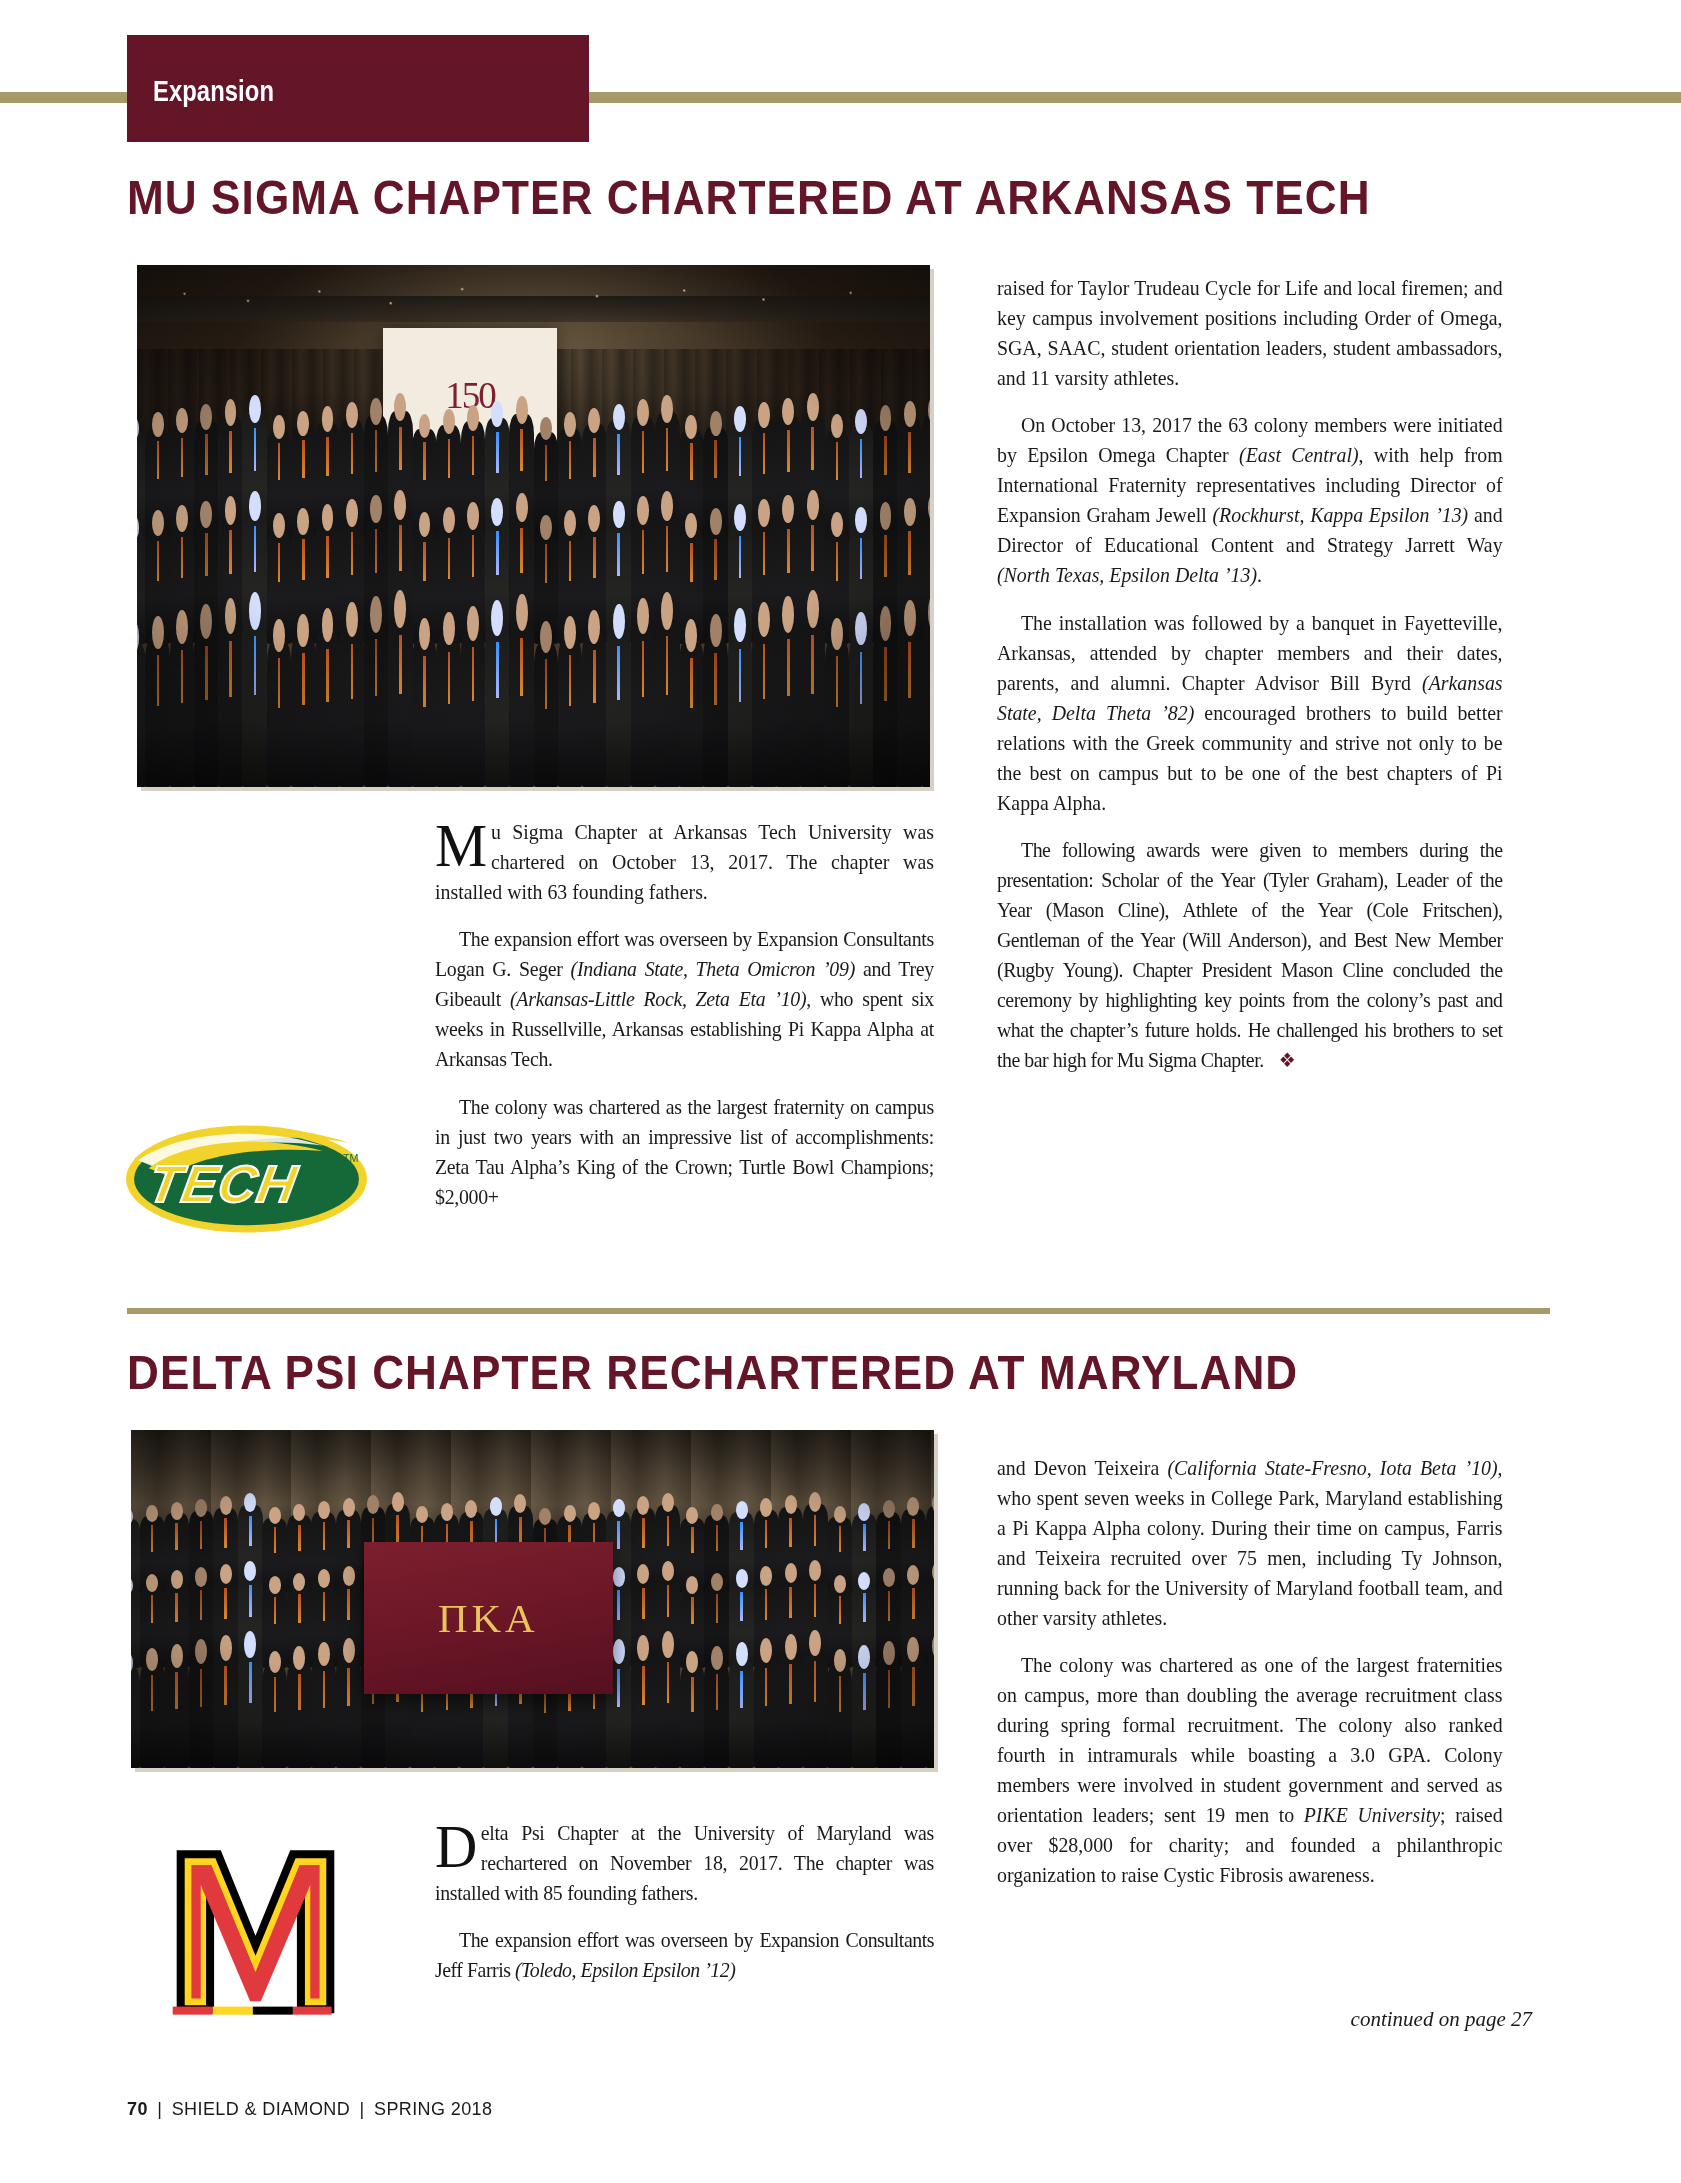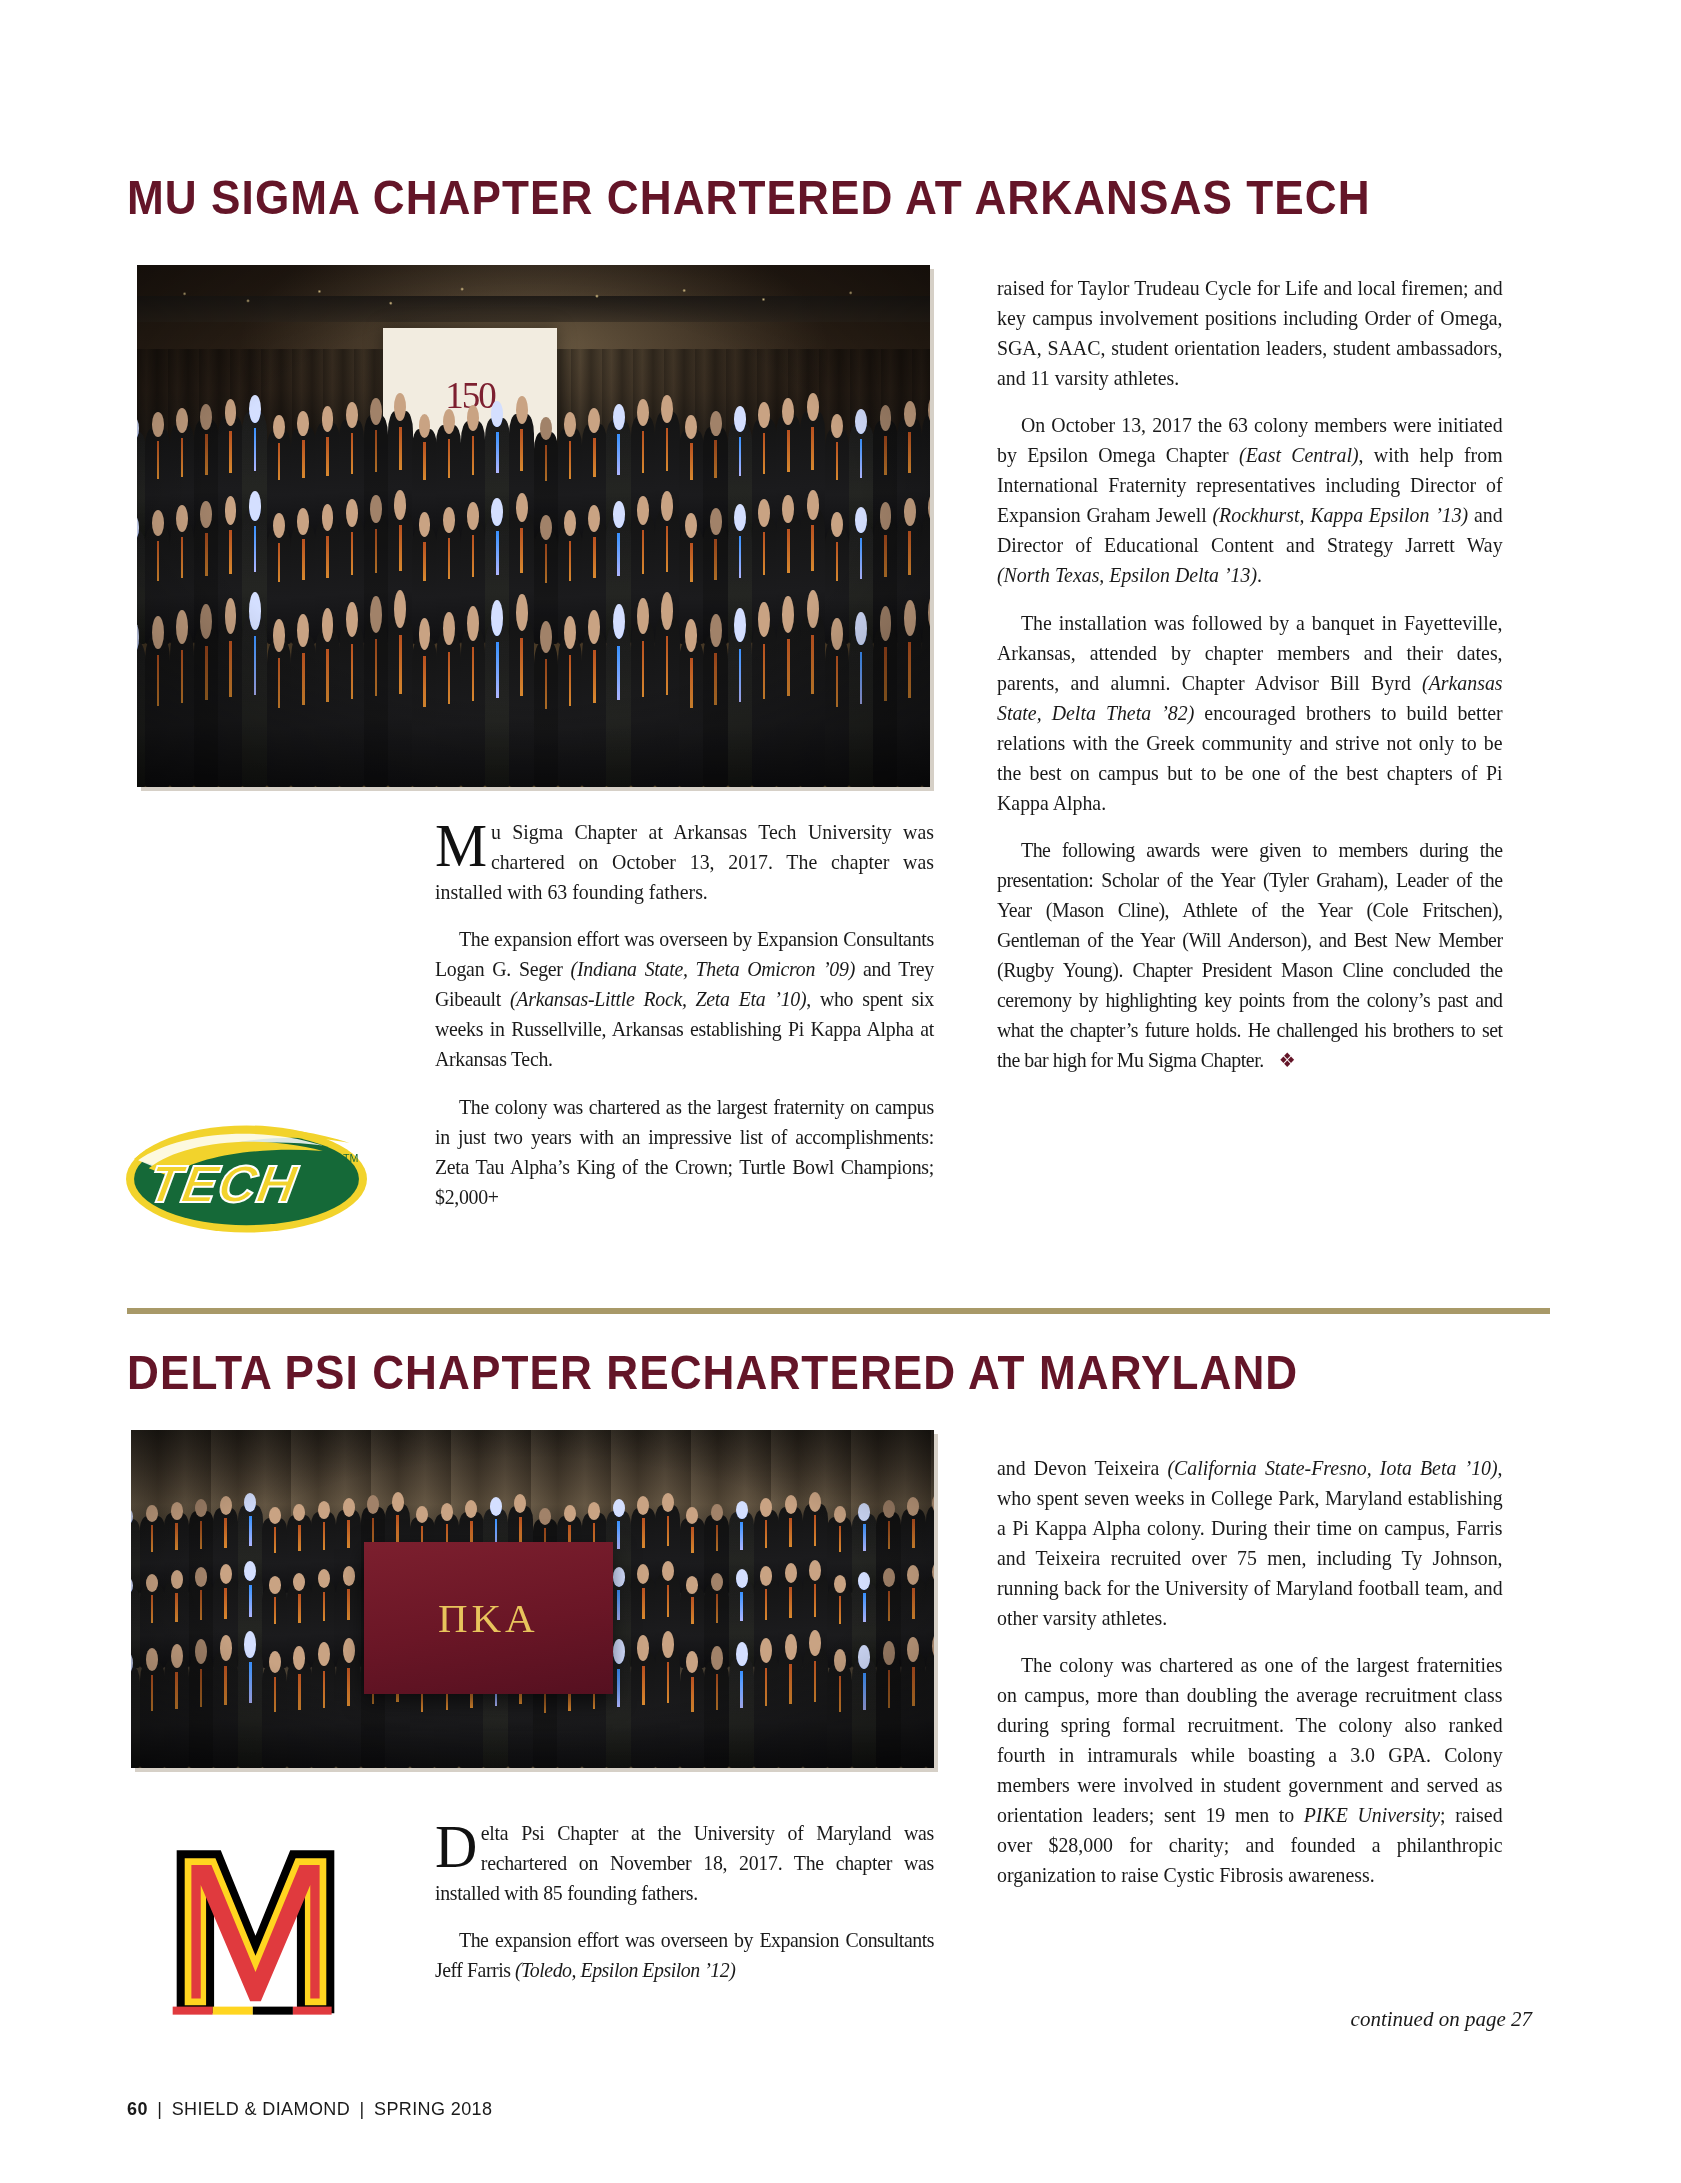--- a/index.html
+++ b/index.html
@@ -276,20 +276,25 @@
     gap: 9.4px;
   }
   .footer .pg { font-weight: bold; }
   .footer .sep { color: #1a1a1a; }
 </style>
 </head>
 <body>
 
 <div class="page">
 
+  <div class="banner-row">
+    <div class="banner-rule"></div>
+    <div class="banner-box"></div>
+    <div class="banner-label">Expansion</div>
+  </div>
 
   <div class="headline headline-1">MU SIGMA CHAPTER CHARTERED AT ARKANSAS TECH</div>
 
   <div class="photo photo-1">
     <div class="ph-bg"></div>
     <div class="ph-curtain"></div>
     <div class="ph-truss"></div>
     <div class="ph-lights"></div>
     <div class="ph-banner">
       <div class="mark">150</div>
@@ -601,21 +606,21 @@
       <span>and Devon Teixeira </span><i>(California State-Fresno, Iota Beta ’10)</i><span>, who spent seven weeks in College Park, Maryland establishing a Pi Kappa Alpha colony. During their time on campus, Farris and Teixeira recruited over 75 men, including Ty Johnson, running back for the University of Maryland football team, and other varsity athletes.</span>
     </p>
     <p>
       <span>The colony was chartered as one of the largest fraternities on campus, more than doubling the average recruitment class during spring formal recruitment. The colony also ranked fourth in intramurals while boasting a 3.0 GPA. Colony members were involved in student government and served as orientation leaders; sent 19 men to </span><i>PIKE University</i><span>; raised over $28,000 for charity; and founded a philanthropic organization to raise Cystic Fibrosis awareness.</span>
     </p>
   </div>
 
   <div class="continued">continued on page 27</div>
 
   <div class="footer">
-    <span class="pg">60</span>
+    <span class="pg">70</span>
     <span class="sep">|</span>
     <span>SHIELD &amp; DIAMOND</span>
     <span class="sep">|</span>
     <span>SPRING 2018</span>
   </div>
 
 </div>
 
 
 </body></html>

